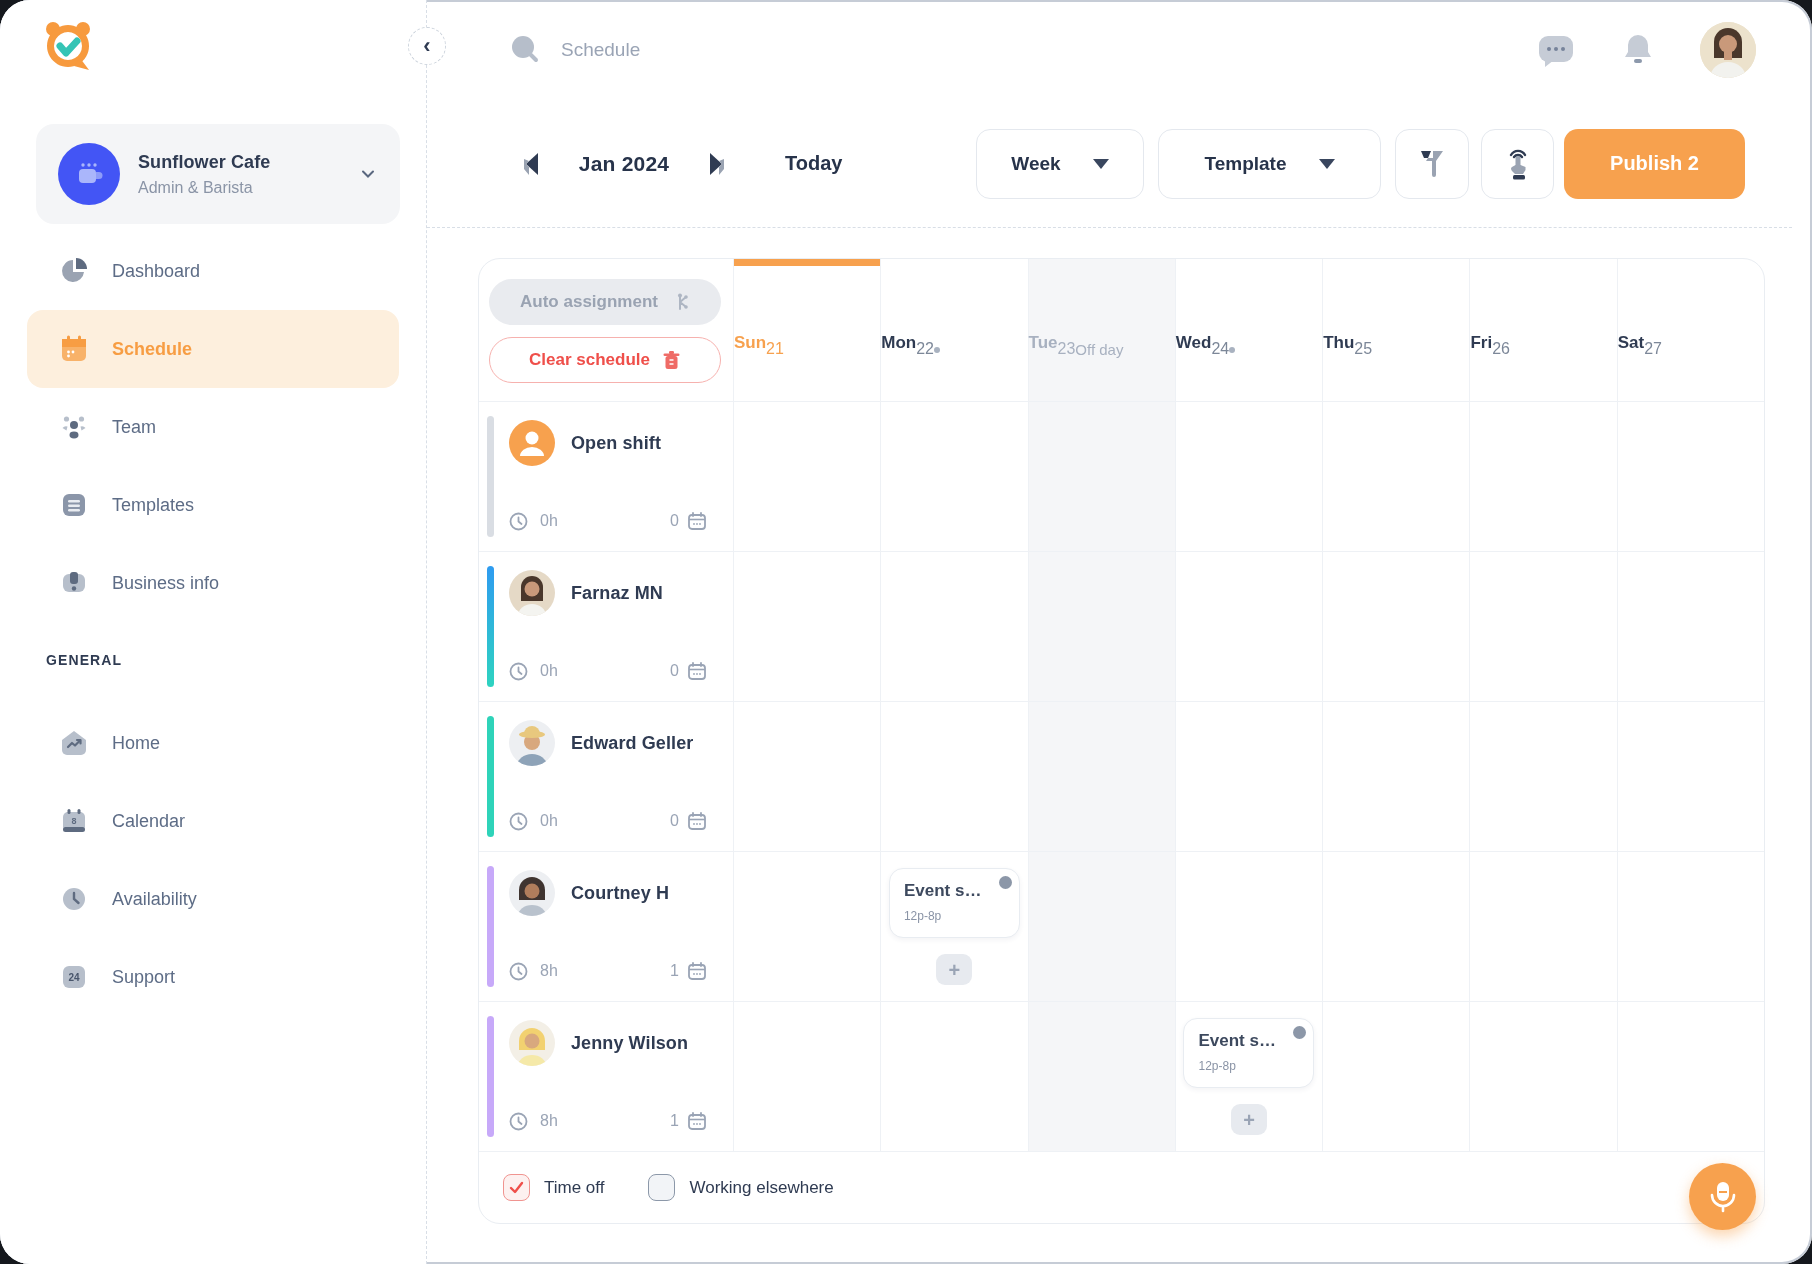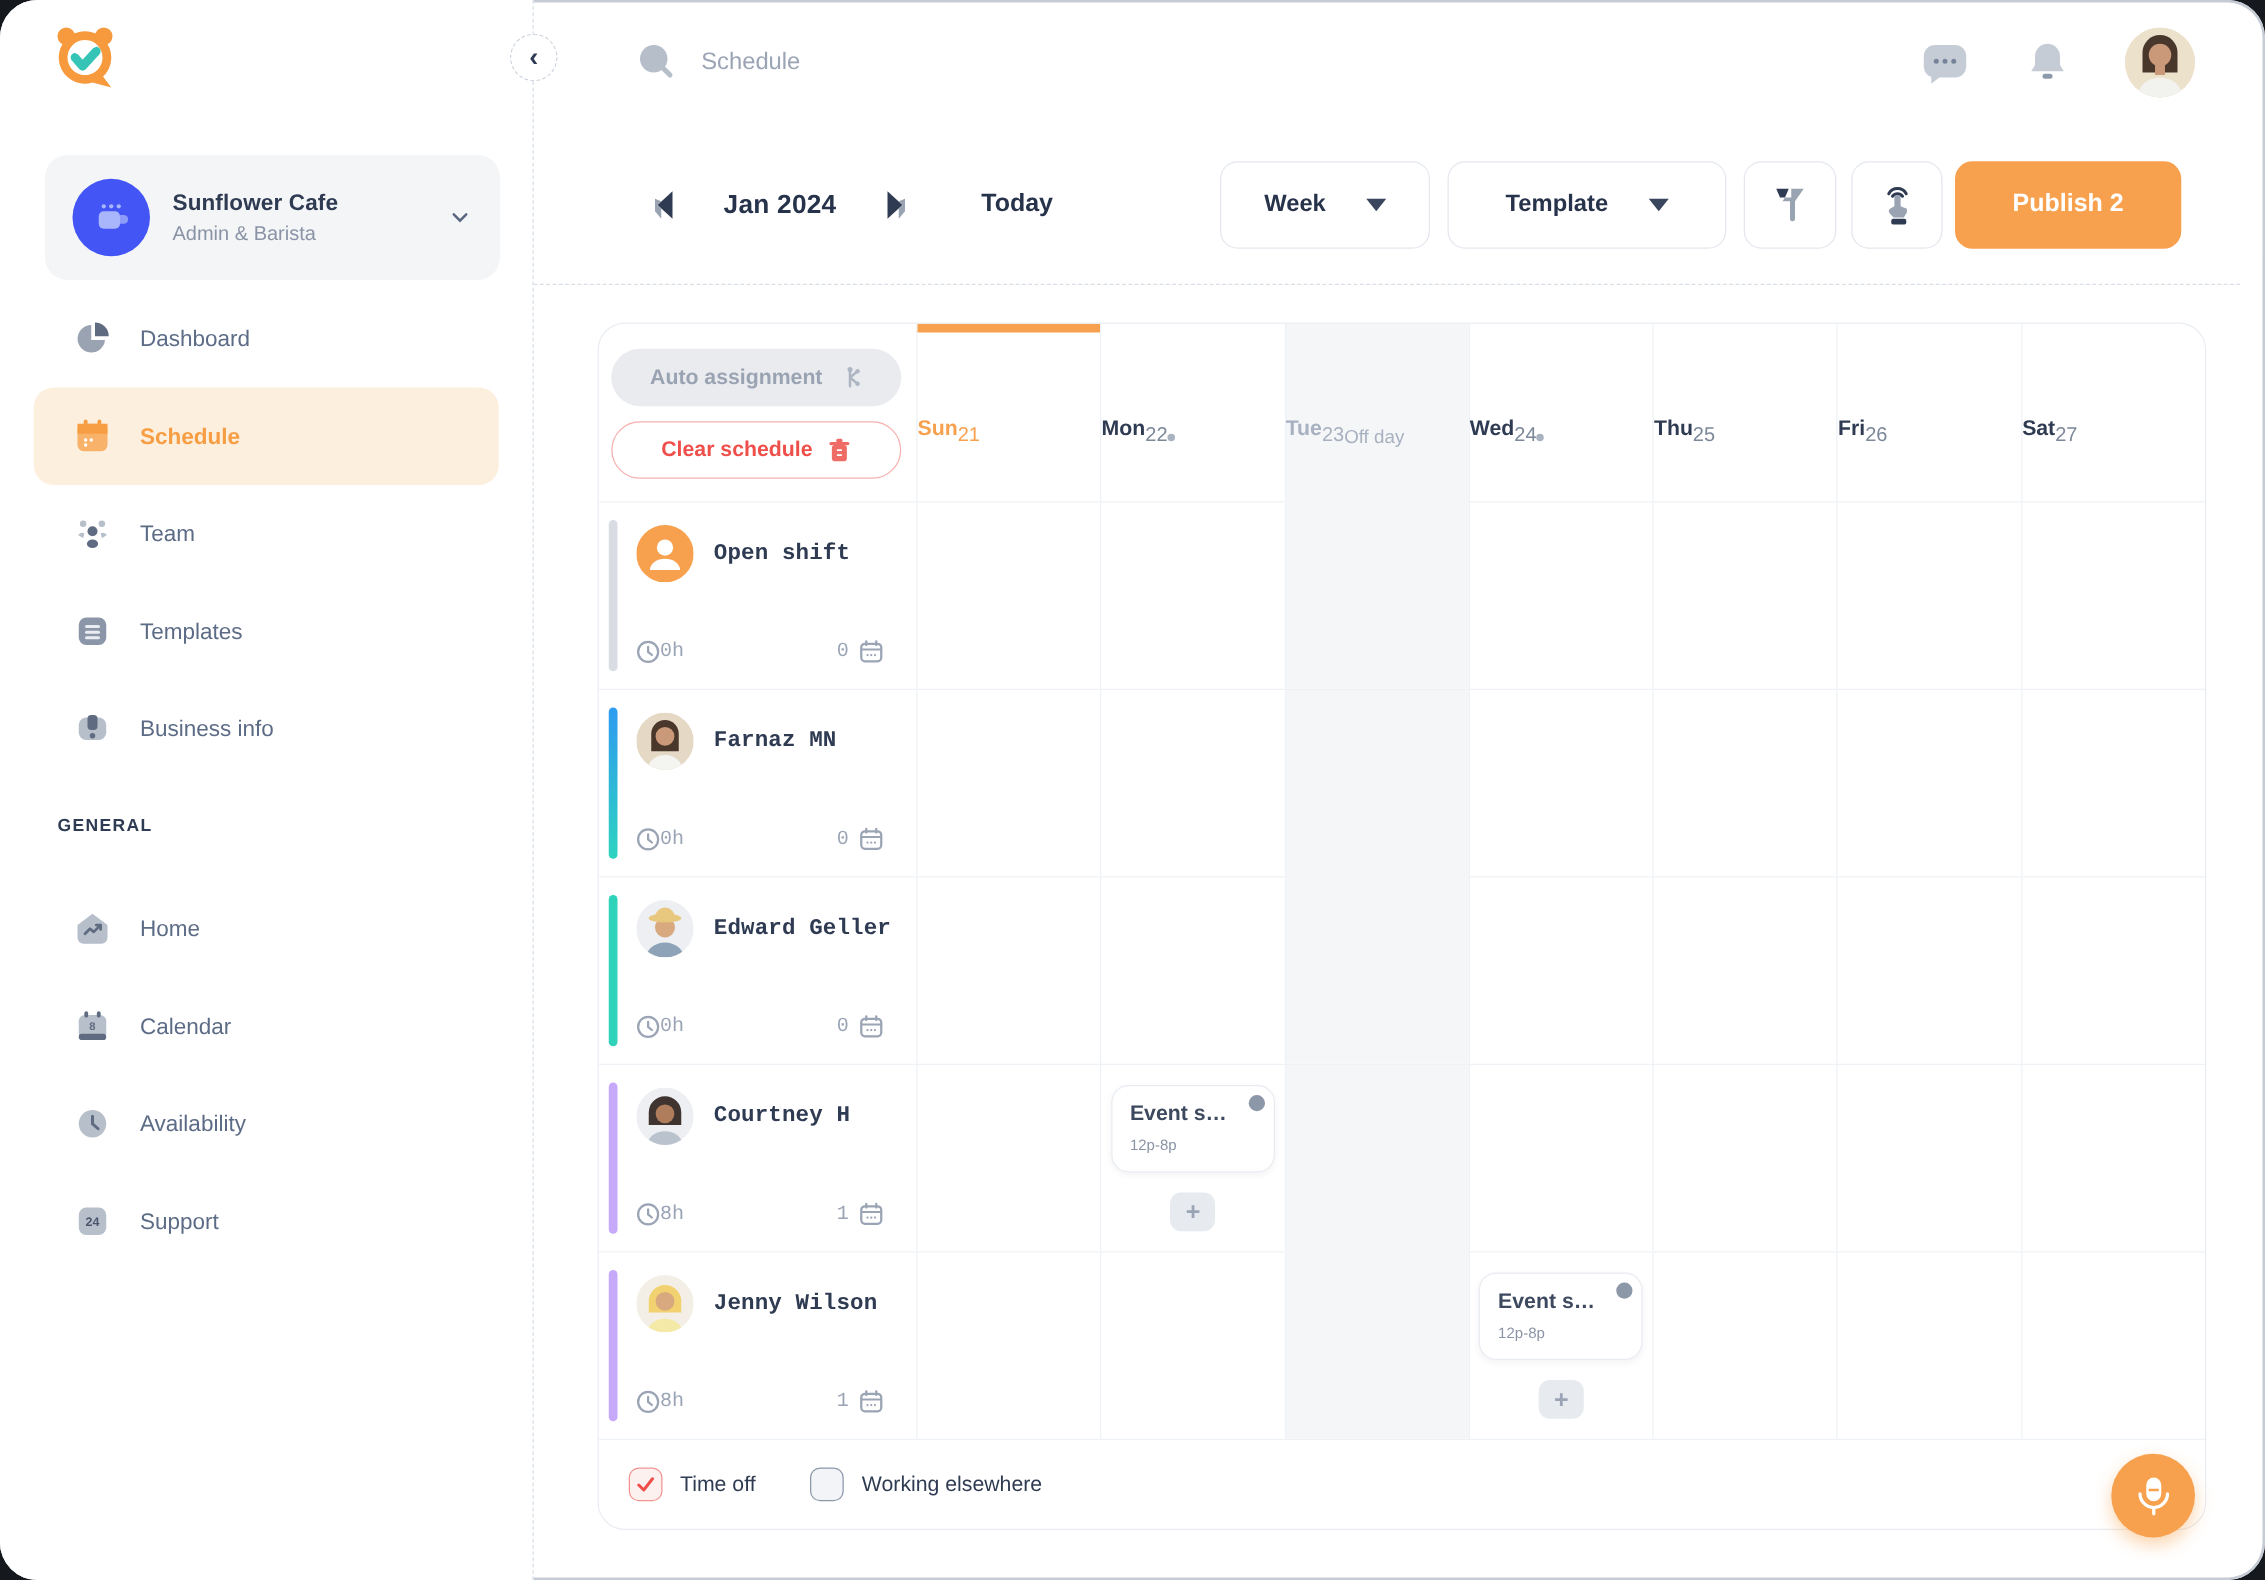--- a/index.html
+++ b/index.html
@@ -116,32 +116,32 @@
   .day-date { font-size:16px; color:#7c8798; margin-top:12px; }
   .day-dot { width:6px; height:6px; border-radius:50%; background:#a9b2c0; margin-top:14px; }
   .day-note { font-size:15px; color:#a8b1c0; margin-top:12px; }
   .day-head.active .day-name, .day-head.active .day-date { color:#f7a14e; }
   .day-head.active::before {
     content:""; position:absolute; left:0; top:0; right:0; height:7px; background:#f7a14e;
   }
   .day-head.off .day-name { color:#a8b1c0; }
   .day-head.off .day-date { color:#a8b1c0; }
 
-  .member-cell { padding:18px 18px 0 0;font-family:Liberation Mono, monospace; }
+  .member-cell { padding:18px 18px 0 0; }
   .m-bar { position:absolute; left:8px; top:14px; bottom:14px; width:7px; border-radius:4px; }
   .bar-gray { background:#d9dde3; }
   .bar-blue-teal { background:linear-gradient(180deg,#2e9bf0,#2ed3c0); }
   .bar-teal { background:#2ed3b9; }
   .bar-purple { background:#c7a9f9; }
   .m-top { display:flex; align-items:center; margin-left:30px; }
   .m-avatar { width:46px; height:46px; border-radius:50%; overflow:hidden; flex:0 0 auto; }
   .m-name { margin-left:16px; font-size:18px; font-weight:bold; color:#2f3b52; letter-spacing:.1px; }
   .m-meta { position:absolute; left:30px; right:26px; bottom:20px; display:flex; align-items:center;
     font-size:16px; color:#9aa4b5; }
-  .m-meta .mm-left { display:flex; align-items:center; gap:0; }
+  .m-meta .mm-left { display:flex; align-items:center; gap:12px; }
   .m-meta .mm-right { margin-left:auto; display:flex; align-items:center; gap:8px; }
 
   .day-cell { cursor:pointer; }
   .event-cell { display:flex; flex-direction:column; align-items:center; padding-top:16px; }
   .event-card {
     position:relative; width:131px; border:1.5px solid #e8ecf1; border-radius:14px;
     background:#fff; padding:12px 14px 14px; box-shadow:0 2px 5px rgba(47,59,82,.06); cursor:pointer;
   }
   .event-title { font-size:17px; font-weight:bold; color:#3d495e; white-space:nowrap; overflow:hidden; }
   .event-time { font-size:12px; color:#8a94a6; margin-top:8px; }

